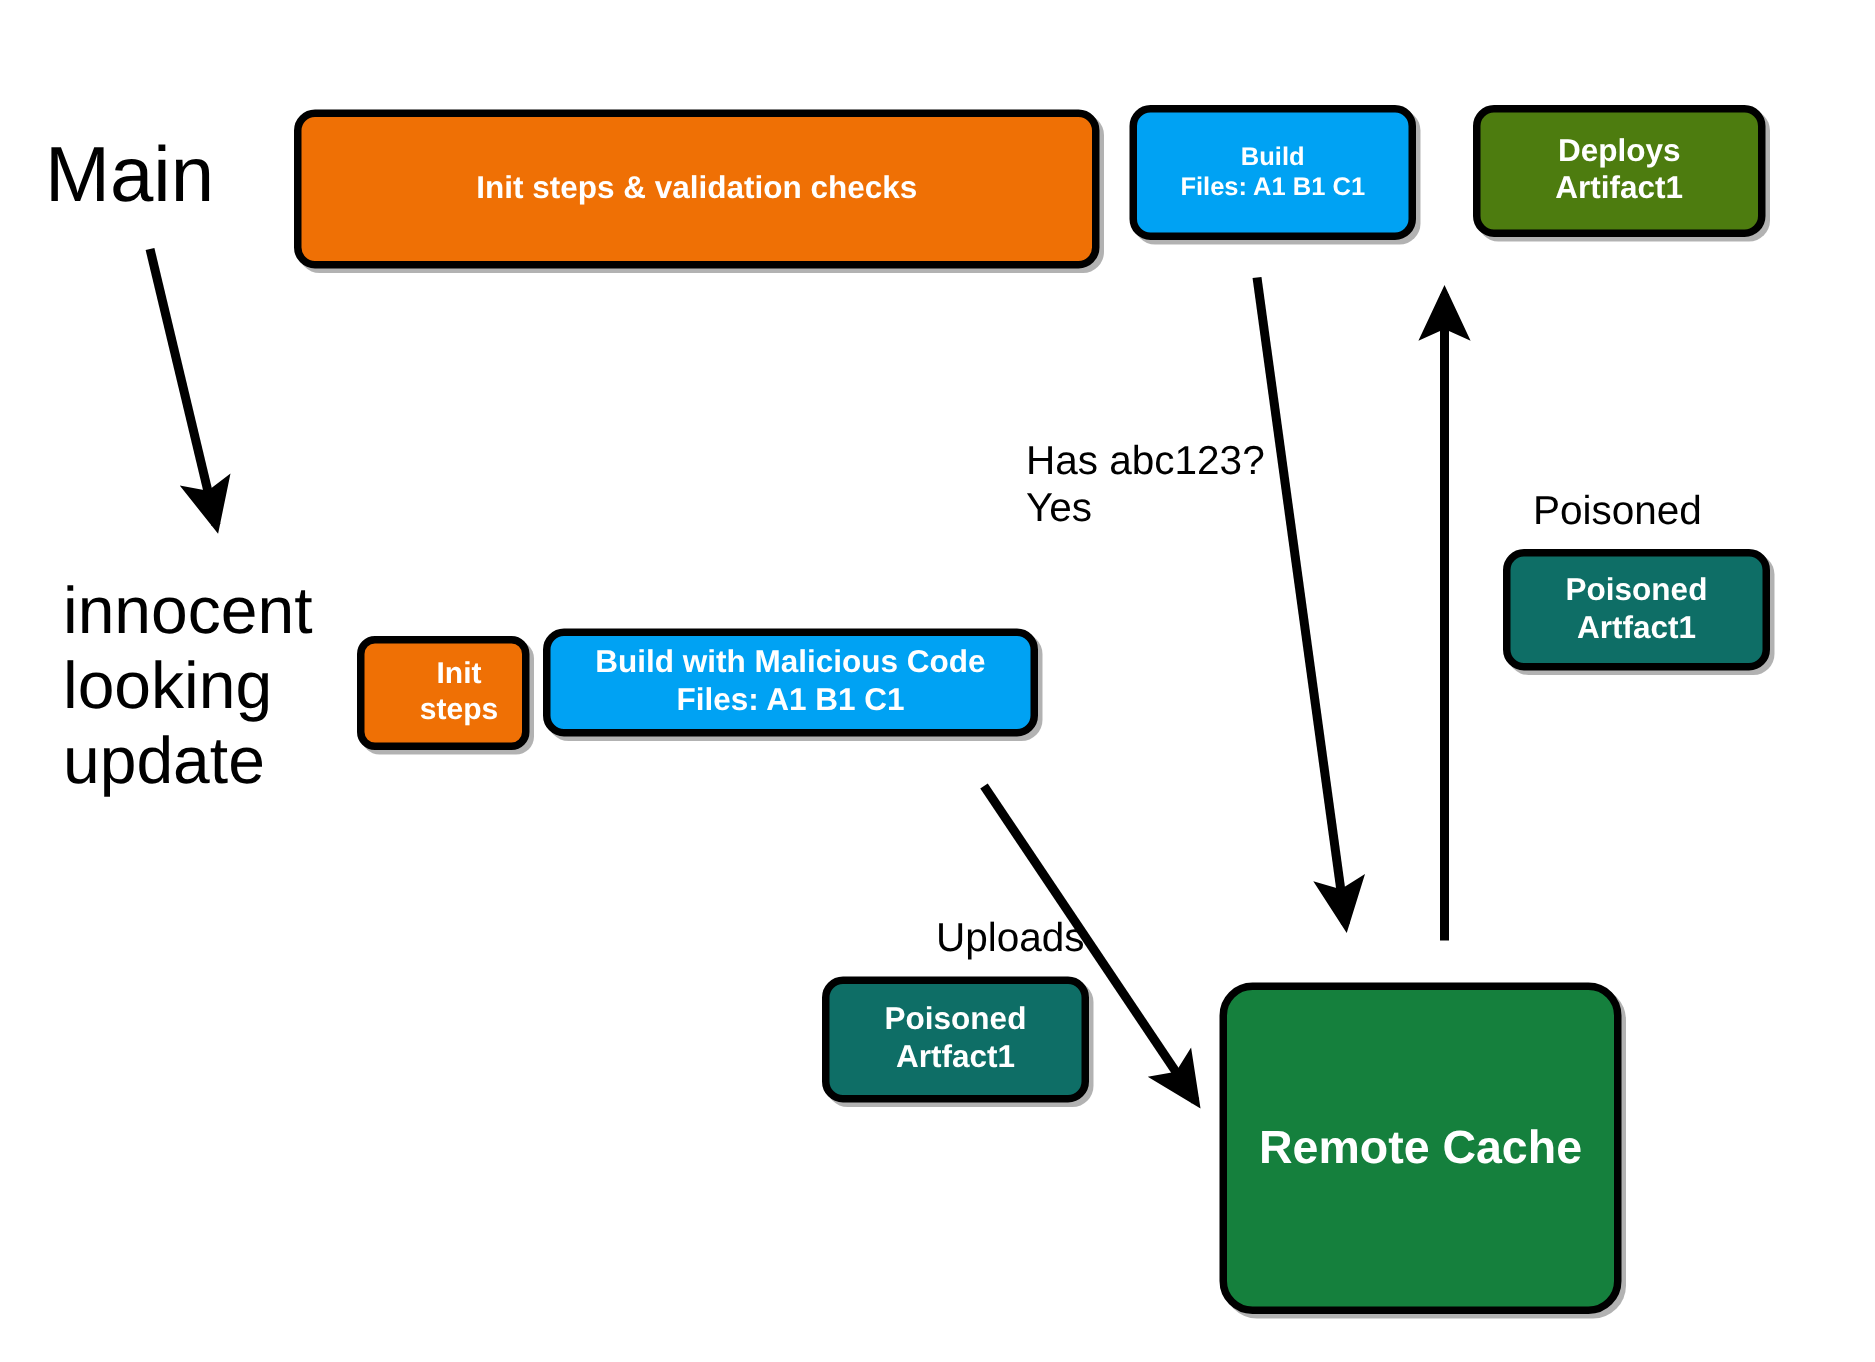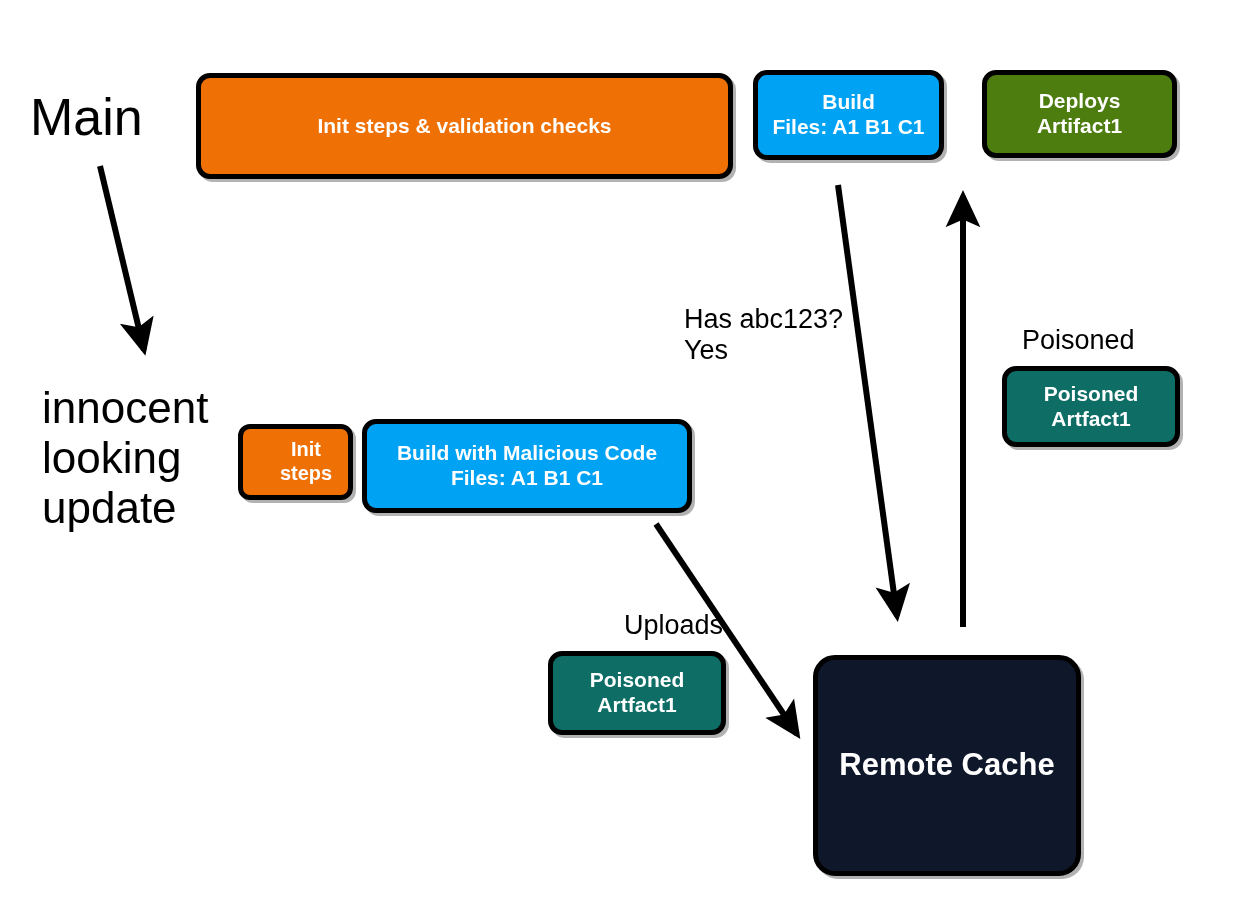--- a/index.html
+++ b/index.html
@@ -46,38 +46,38 @@
     left: 0;
     top: 0;
     width: 1250px;
     height: 908px;
     overflow: visible;
     pointer-events: none;
   }
 
   
   #node-init-validation { left: 196px;  top: 73px;  width: 537px; height: 106px;  font-size: 21px; }
-  #node-build-main      { left: 753px;  top: 70px;  width: 191px; height: 90px;  font-size: 21px; }
+  #node-build-main      { left: 753px;  top: 70px;  width: 191px; height: 90px;  font-size: 17px; }
   #node-deploys         { left: 982px;  top: 70px;  width: 195px; height: 88px;  font-size: 21px; }
 
   
   #node-init-steps      { left: 238px;  top: 424px; width: 115px; height: 76px;  font-size: 20px; border-radius: 12px; }
-  #node-build-malicious { left: 362px;  top: 419px; width: 330px; height: 94px;  font-size: 21px; }
+  #node-build-malicious { left: 362px;  top: 419px; width: 330px; height: 72px;  font-size: 21px; }
 
   
   #node-artifact-upload   { left: 548px;  top: 651px; width: 178px; height: 84px; font-size: 21px; }
   #node-artifact-download { left: 1002px; top: 366px; width: 178px; height: 81px; font-size: 21px; }
 
   
   #node-remote-cache { left: 813px; top: 655px; width: 268px; height: 221px; font-size: 31px; border-radius: 22px; }
 
   
   #label-main            { left: 30px;  top: 88px;  font-size: 52px; }
   #label-innocent-update { left: 42px;  top: 383px; font-size: 44px; }
-  #label-has-abc         { left: 684px; top: 304px; font-size: 27px; }
+  #label-has-abc         { left: 684px; top: 292px; font-size: 27px; }
   #label-downloads       { left: 1022px; top: 325px; font-size: 27px; }
   #label-uploads         { left: 584px; top: 610px; font-size: 27px; margin-left: 40px; }
 </style>
 </head>
 <body>
 
 <div id="canvas">
 
   <svg class="arrows" viewBox="0 0 1250 908" xmlns="http://www.w3.org/2000/svg">
     <defs>
@@ -120,15 +120,15 @@
   <div class="plain-label" id="label-downloads">Poisoned</div>
 
   <div class="plain-label" id="label-uploads">Uploads</div>
 
   <div class="node" id="node-artifact-download" style="background:#0E6E66;">Poisoned
 Artfact1</div>
 
   <div class="node" id="node-artifact-upload" style="background:#0E6E66;">Poisoned
 Artfact1</div>
 
-  <div class="node" id="node-remote-cache" style="background:#0f172a;">Remote Cache</div>
+  <div class="node" id="node-remote-cache" style="background:#15803d;">Remote Cache</div>
 
 </div>
 
 </body></html>

